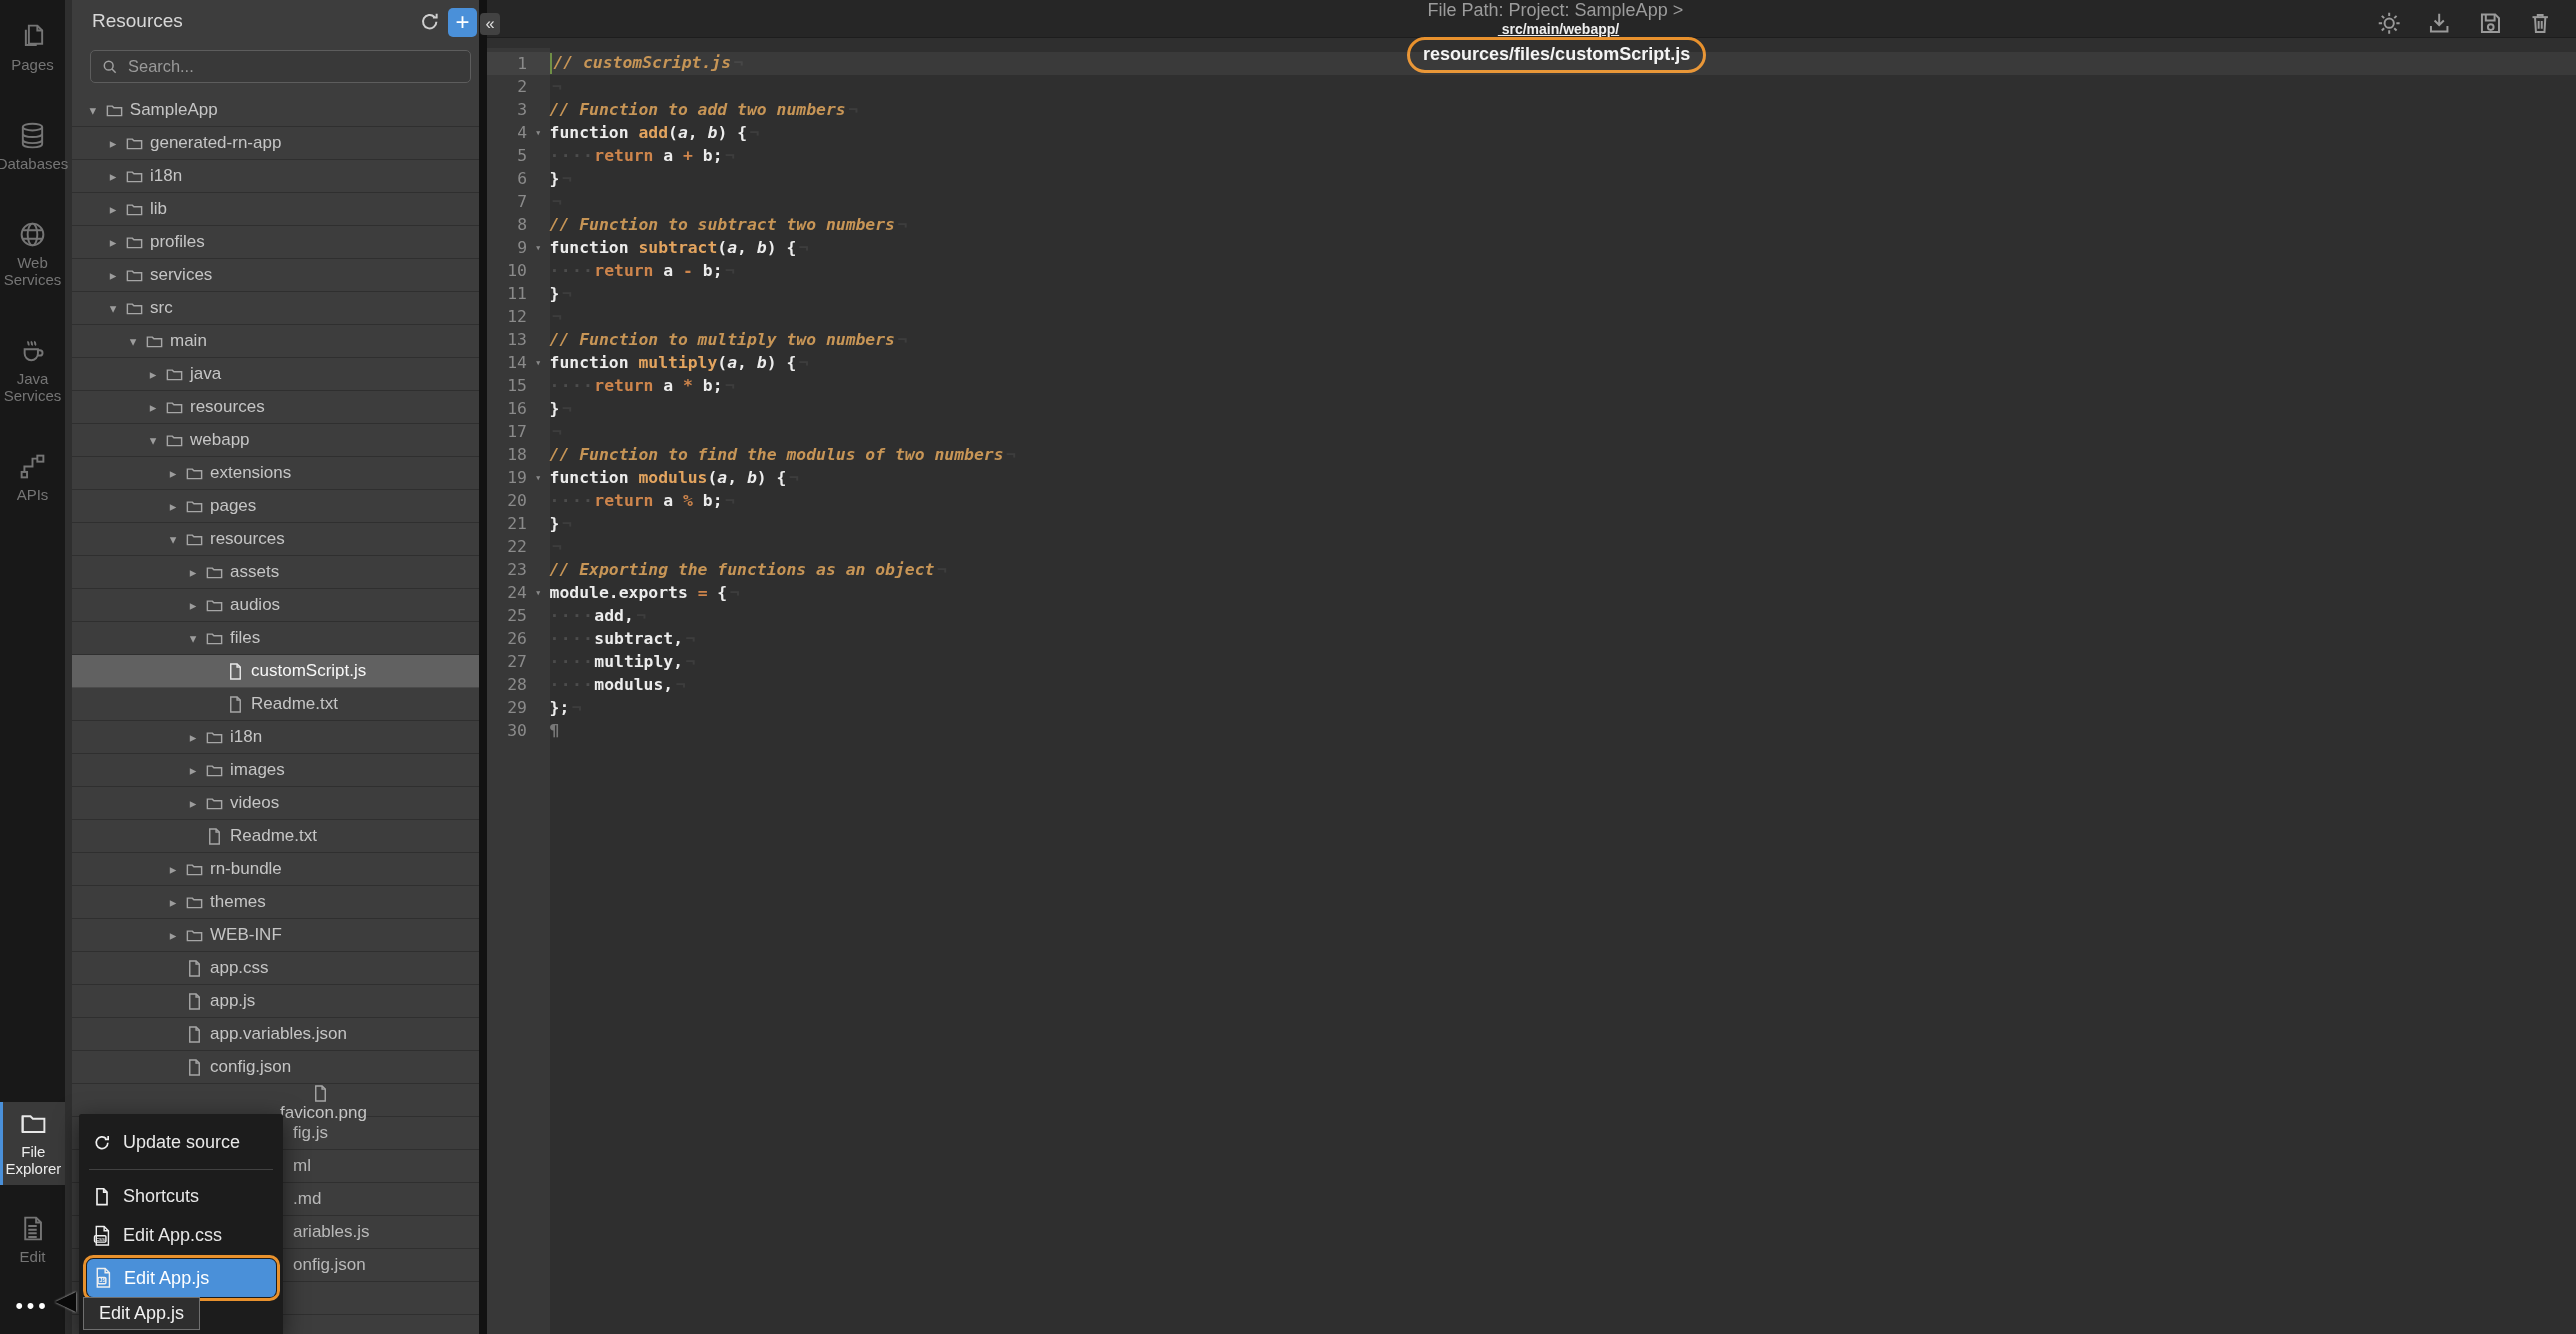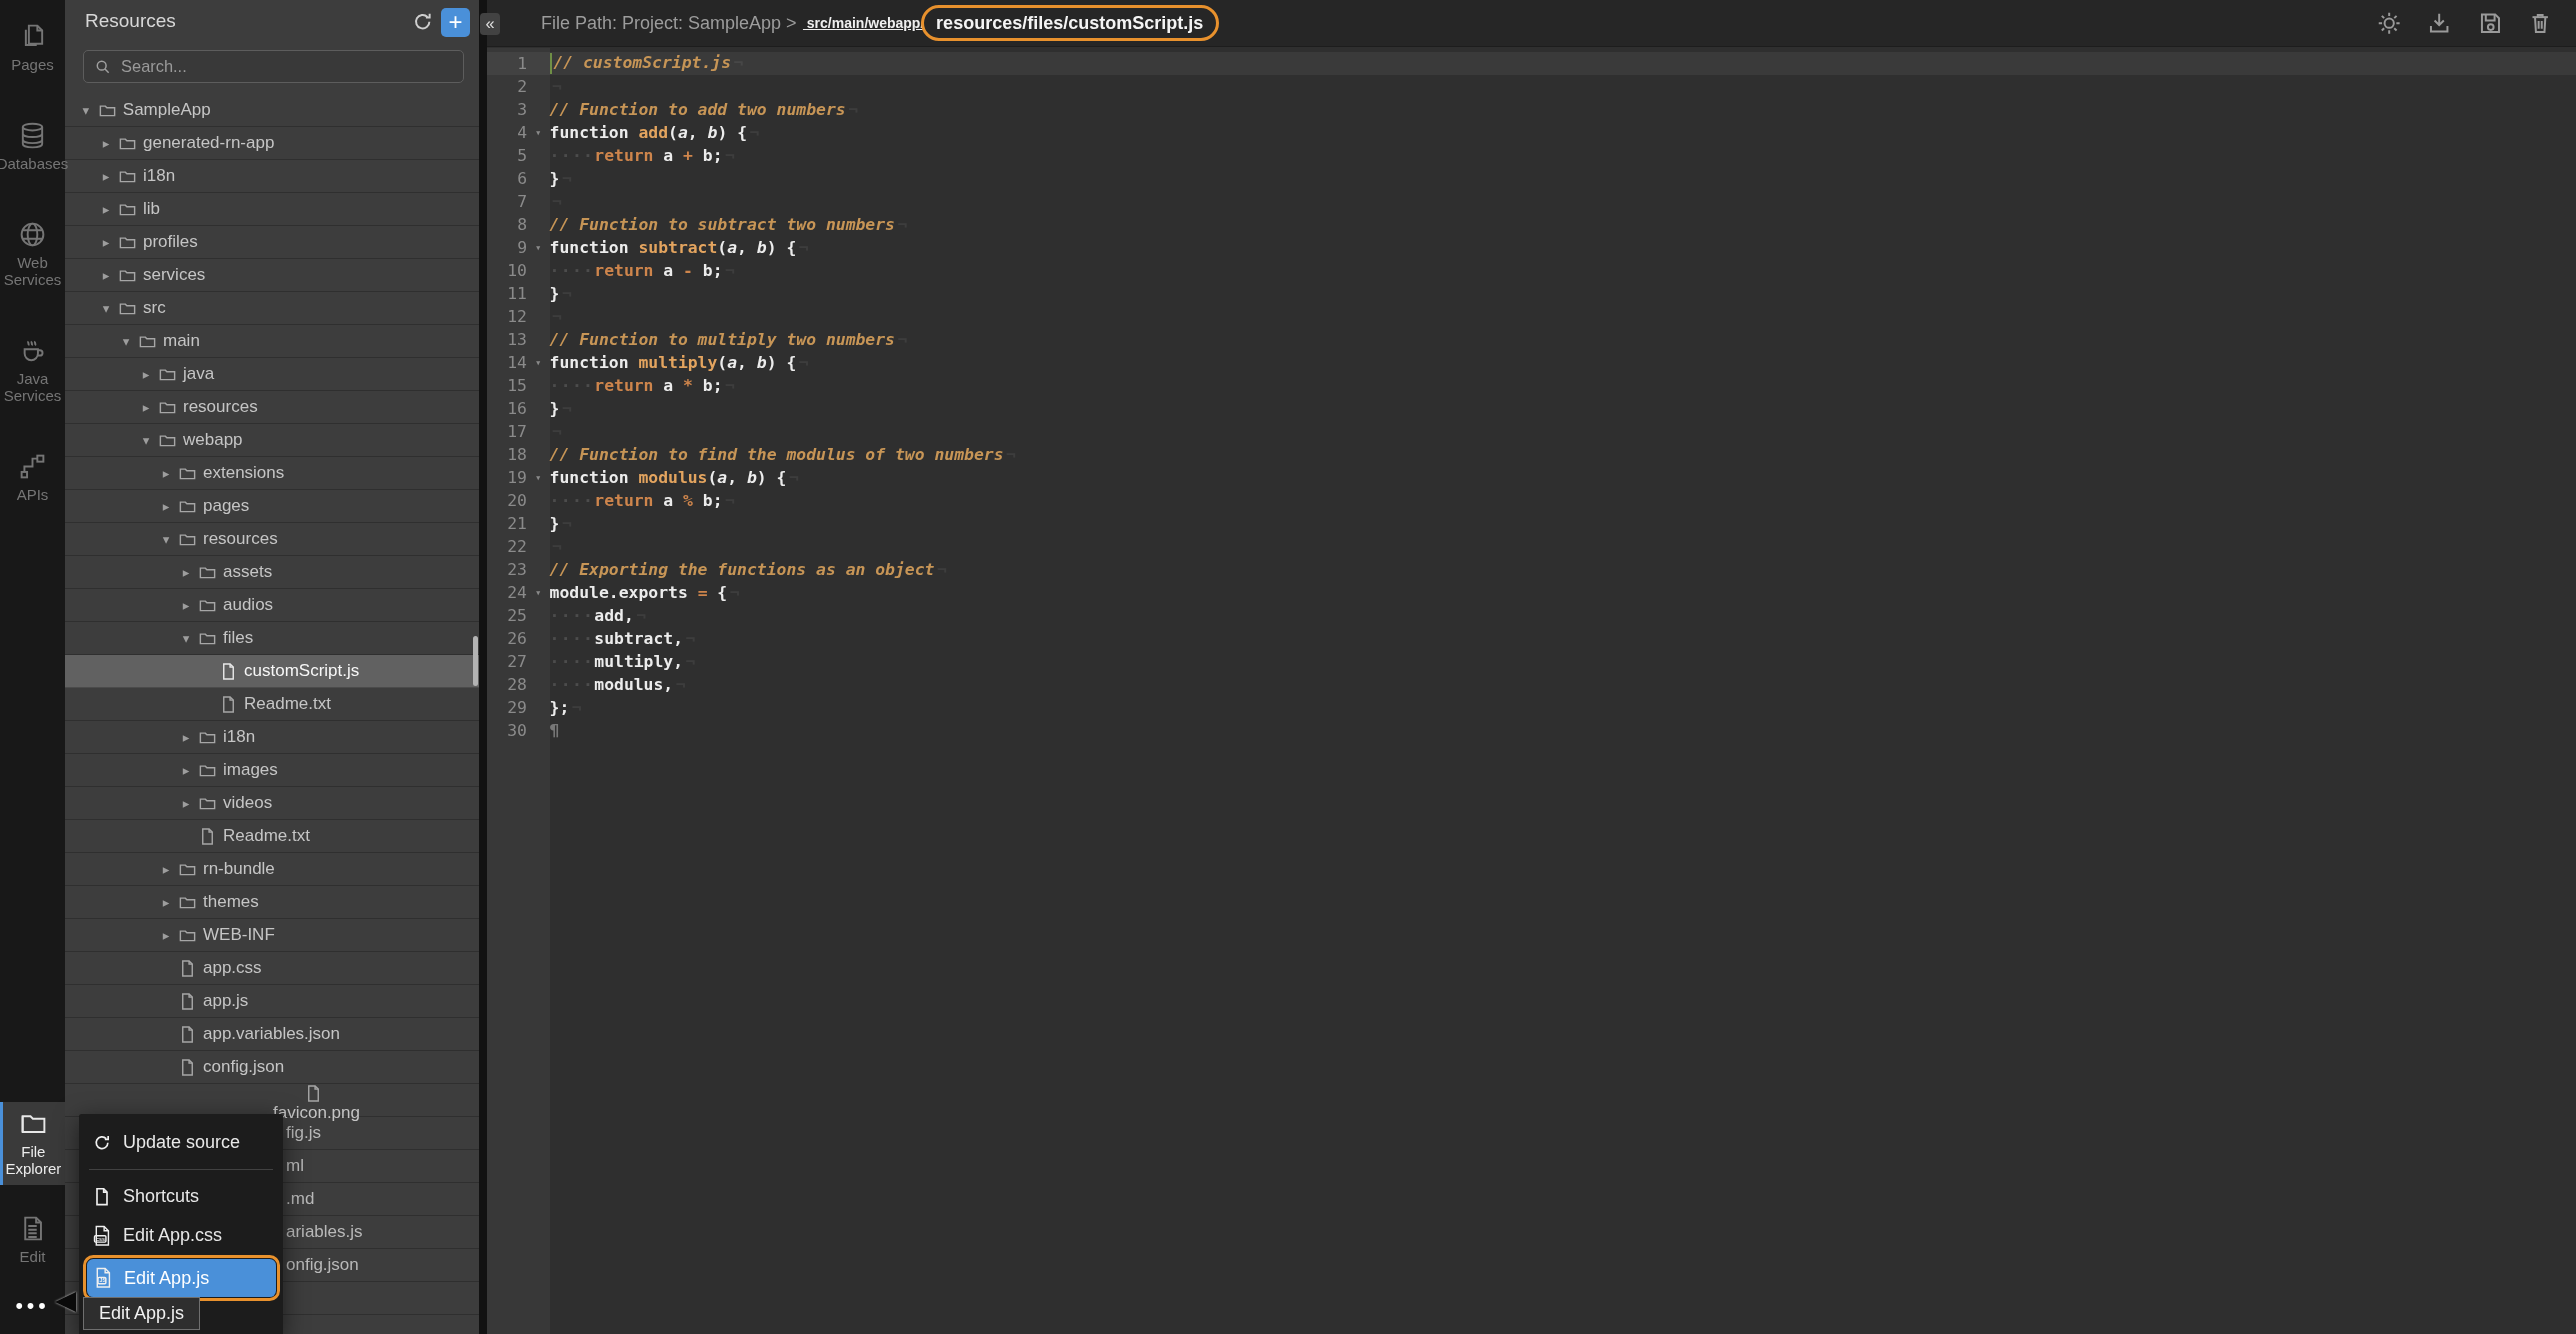--- a/index.html
+++ b/index.html
@@ -14,21 +14,21 @@
   .nav-group.bottom{padding-bottom:16.4px;gap:21.4px;align-items:center;}
   .nav-item{display:flex;flex-direction:column;align-items:center;gap:5px;color:#757575;
             padding:7.5px 1.3px;cursor:pointer;}
   .nav-item .nav-lbl{font-size:15px;line-height:17px;text-align:center;}
   .nav-item svg{width:29px;height:29px;stroke:#757575;fill:none;stroke-width:1.6;}
   .nav-item.active{background:#3a3a3a;border-left:3.8px solid #4a90d9;padding-left:0;color:#ededed;}
   .nav-item.active svg{stroke:#e8e8e8;}
   .nav-more{color:#fff;font-size:21.4px;letter-spacing:3.8px;text-align:center;cursor:pointer;}
 
   
-  #explorer{position:absolute;left:65px;top:0;width:414px;height:1335px;background:#3d3d3d;z-index:2;overflow:hidden;}
+  #explorer{position:absolute;left:72px;top:0;width:414px;height:1335px;background:#3d3d3d;z-index:2;overflow:hidden;}
   .exp-header{position:absolute;left:0;top:0;right:0;height:47px;}
   .exp-title{position:absolute;left:20px;top:10px;font-size:19px;color:#d8d8d8;font-weight:500;}
   .hd-ico{position:absolute;left:347px;top:11.3px;width:21.4px;height:21.4px;cursor:pointer;}
   .hd-ico svg{width:21.4px;height:21.4px;stroke:#cfcfcf;fill:none;stroke-width:2.2;}
   .hd-plus{position:absolute;left:376px;top:7.5px;width:29px;height:29px;background:#4a90d9;border-radius:5px;
            color:#fff;font-size:24px;line-height:28px;text-align:center;cursor:pointer;font-weight:400;}
   .searchbox{position:absolute;left:18px;top:50px;width:381px;height:33px;border:1.3px solid #5d5d5d;
              border-radius:5px;background:#393939;display:flex;align-items:center;gap:7.5px;padding:0 10px;box-sizing:border-box;}
   .searchbox svg{width:17.6px;height:17.6px;stroke:#a0a0a0;fill:none;stroke-width:2;flex:0 0 auto;}
   .searchbox input{flex:1;background:transparent;border:none;outline:none;color:#dcdcdc;
@@ -49,22 +49,22 @@
                   background:#b3b3b3;z-index:5;cursor:pointer;}
 
   
   #divider{position:absolute;left:479px;top:0;width:8.2px;height:1335px;background:#121212;z-index:2;}
   #collapse-tab{position:absolute;left:480px;top:12.6px;width:20px;height:22.6px;background:#424242;
                 border-radius:3.8px;color:#e0e0e0;font-size:16.4px;line-height:21.4px;text-align:center;
                 z-index:6;cursor:pointer;}
 
   
   #editor{position:absolute;left:487px;top:0;width:2089px;height:1335px;background:#2f2f2f;}
-  #pathbar{position:absolute;left:0;top:0;right:0;height:47px;background:#262626;
-           border-bottom:1.3px solid #1d1d1d;display:flex;align-items:center;padding-left:54px;box-sizing:border-box;}
+  #pathbar{position:absolute;left:0;top:0;right:0;height:38px;background:#262626;
+           border-bottom:1.3px solid #1d1d1d;display:flex;align-items:center;padding-left:54px;box-sizing:border-box;flex-direction:column;}
   .p-gray{color:#9c9c9c;font-size:18px;margin-right:6.3px;white-space:pre;}
   .p-white{color:#efefef;font-size:14px;font-weight:700;white-space:pre;text-decoration:underline;}
   .p-oval{color:#f4f4f4;font-size:18px;font-weight:700;border:3.1px solid #E8912D;border-radius:19px;
           padding:4.4px 12.6px;margin-left:-3.8px;white-space:pre;}
   #edit-tools{position:absolute;right:22.6px;top:0;height:47px;display:flex;align-items:center;gap:24px;}
   #edit-tools .tool{width:26.4px;height:26.4px;cursor:pointer;}
   #edit-tools svg{width:26.4px;height:26.4px;stroke:#9a9a9a;fill:none;stroke-width:1.8;}
 
   #codewrap{position:absolute;left:0;top:48px;right:0;bottom:0;}
   #gutter-bg{position:absolute;left:0;top:0;bottom:0;width:63px;background:#383838;}

